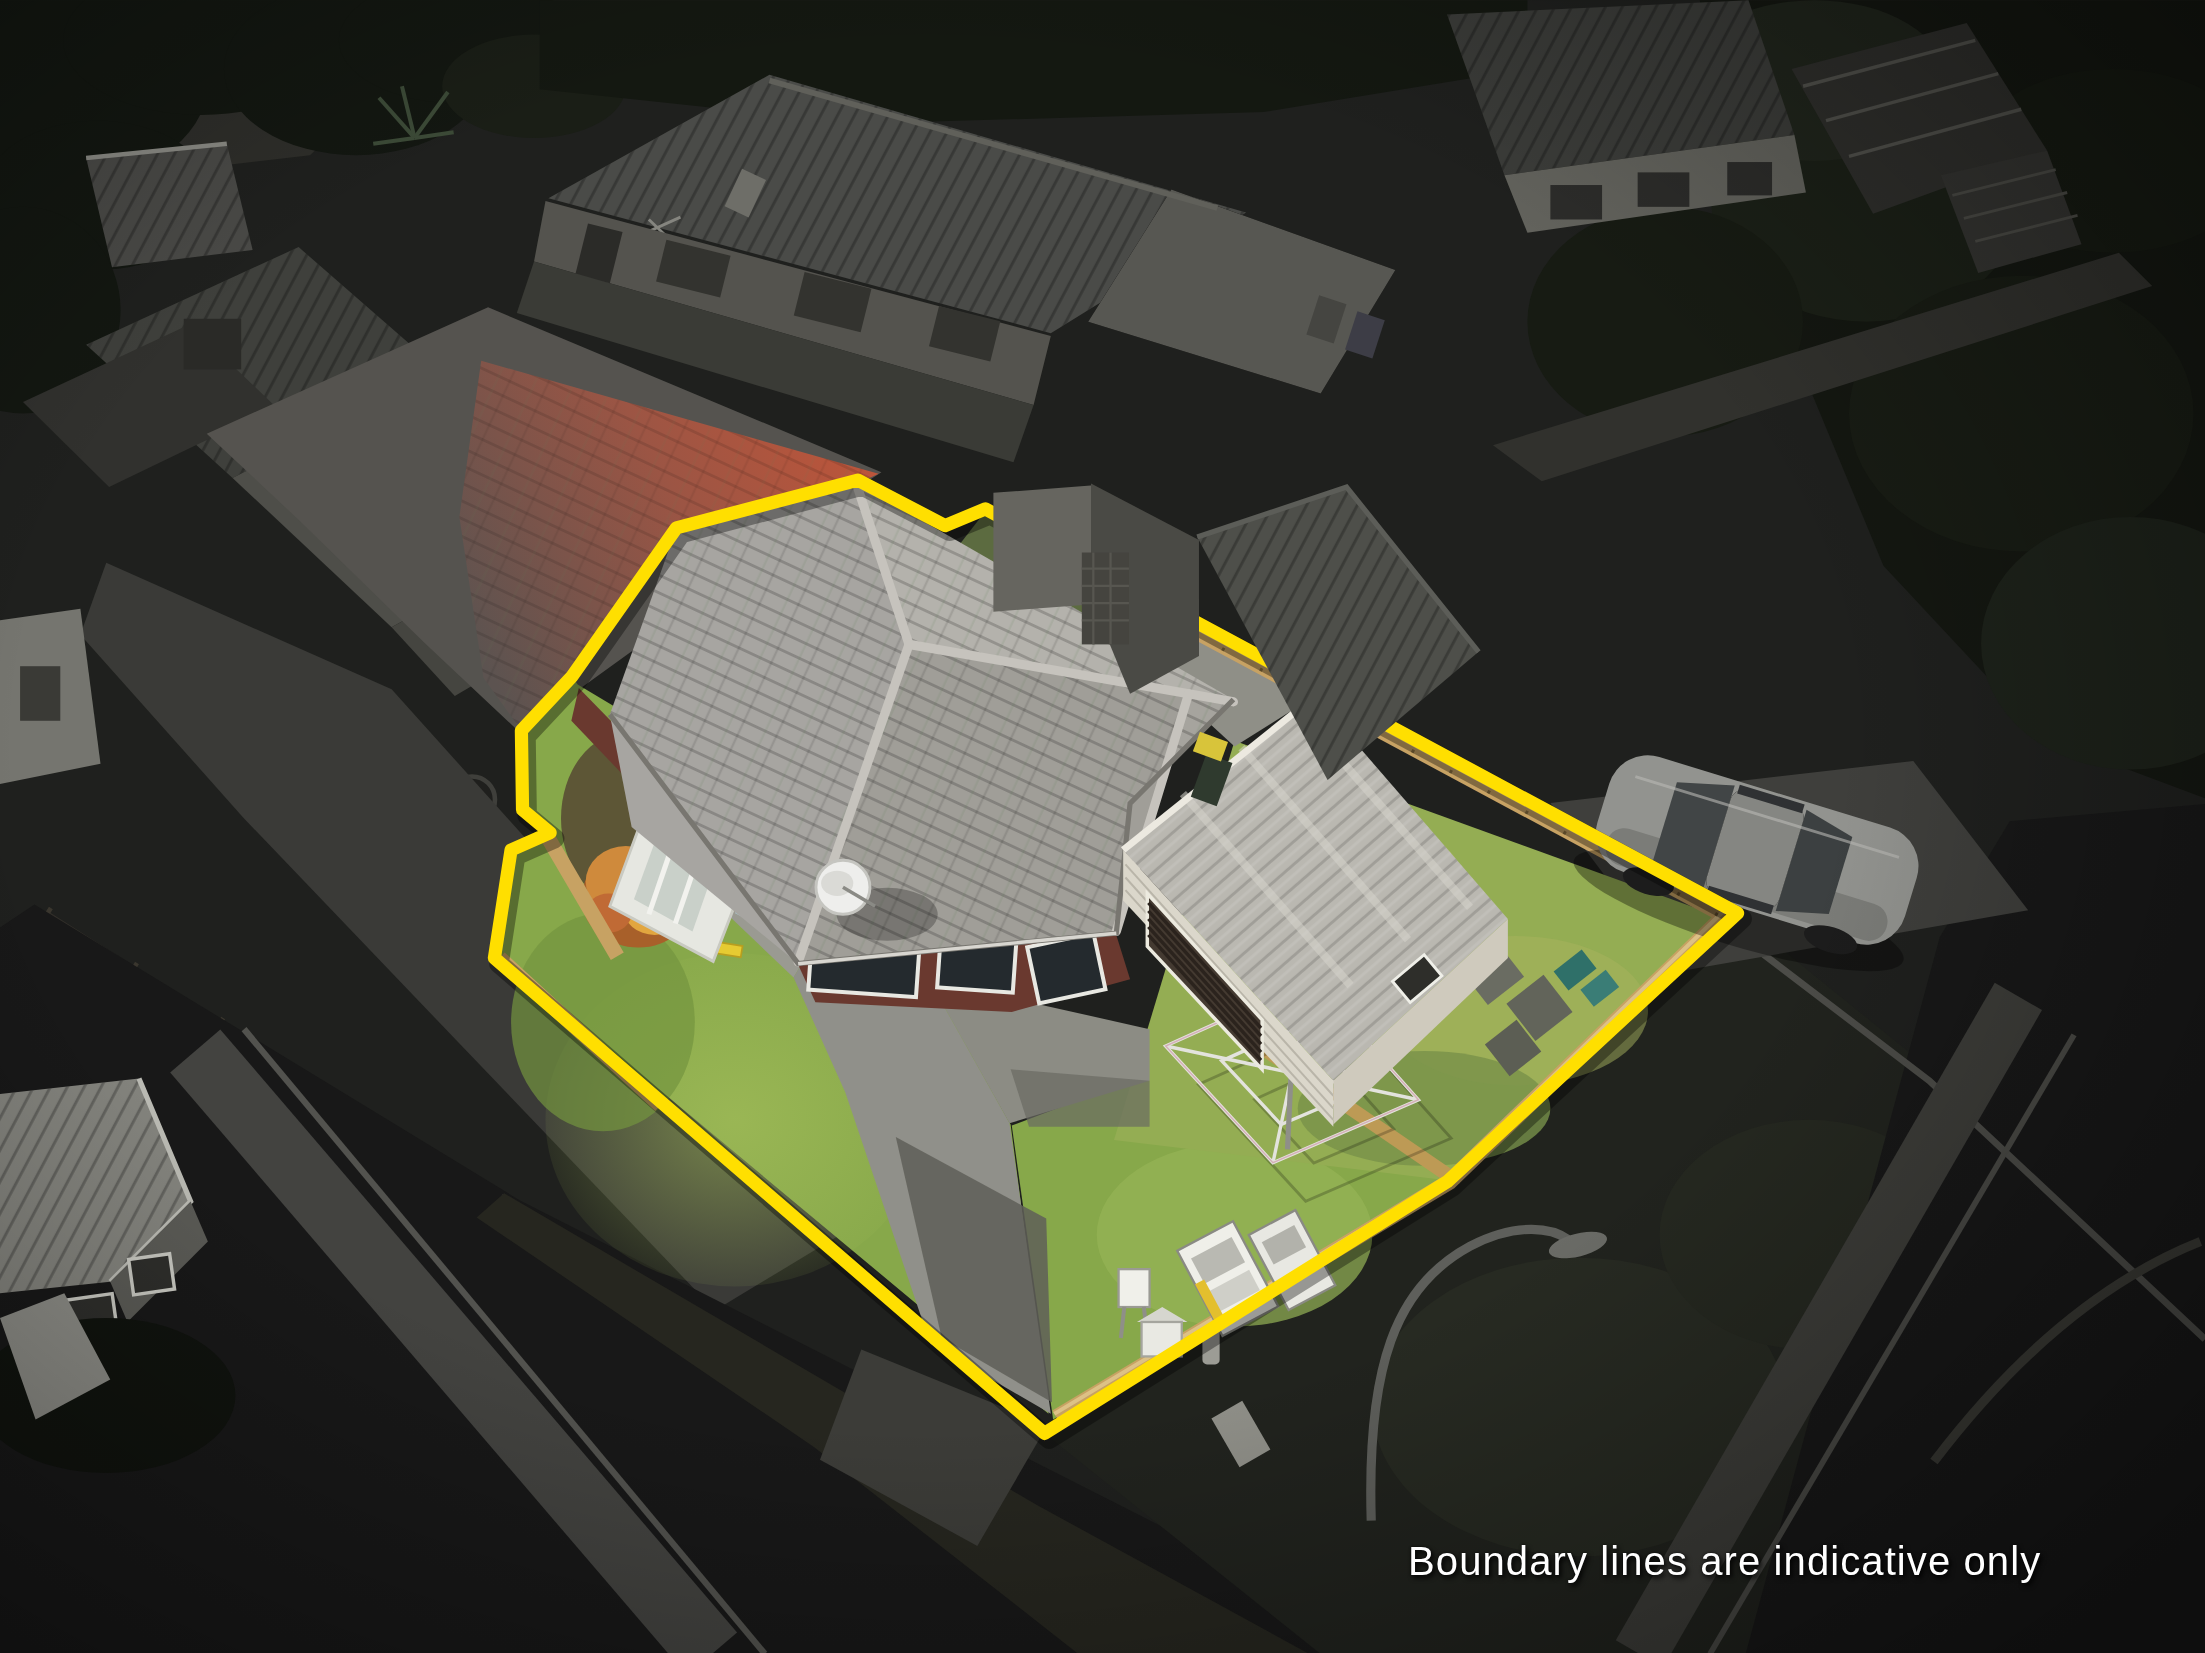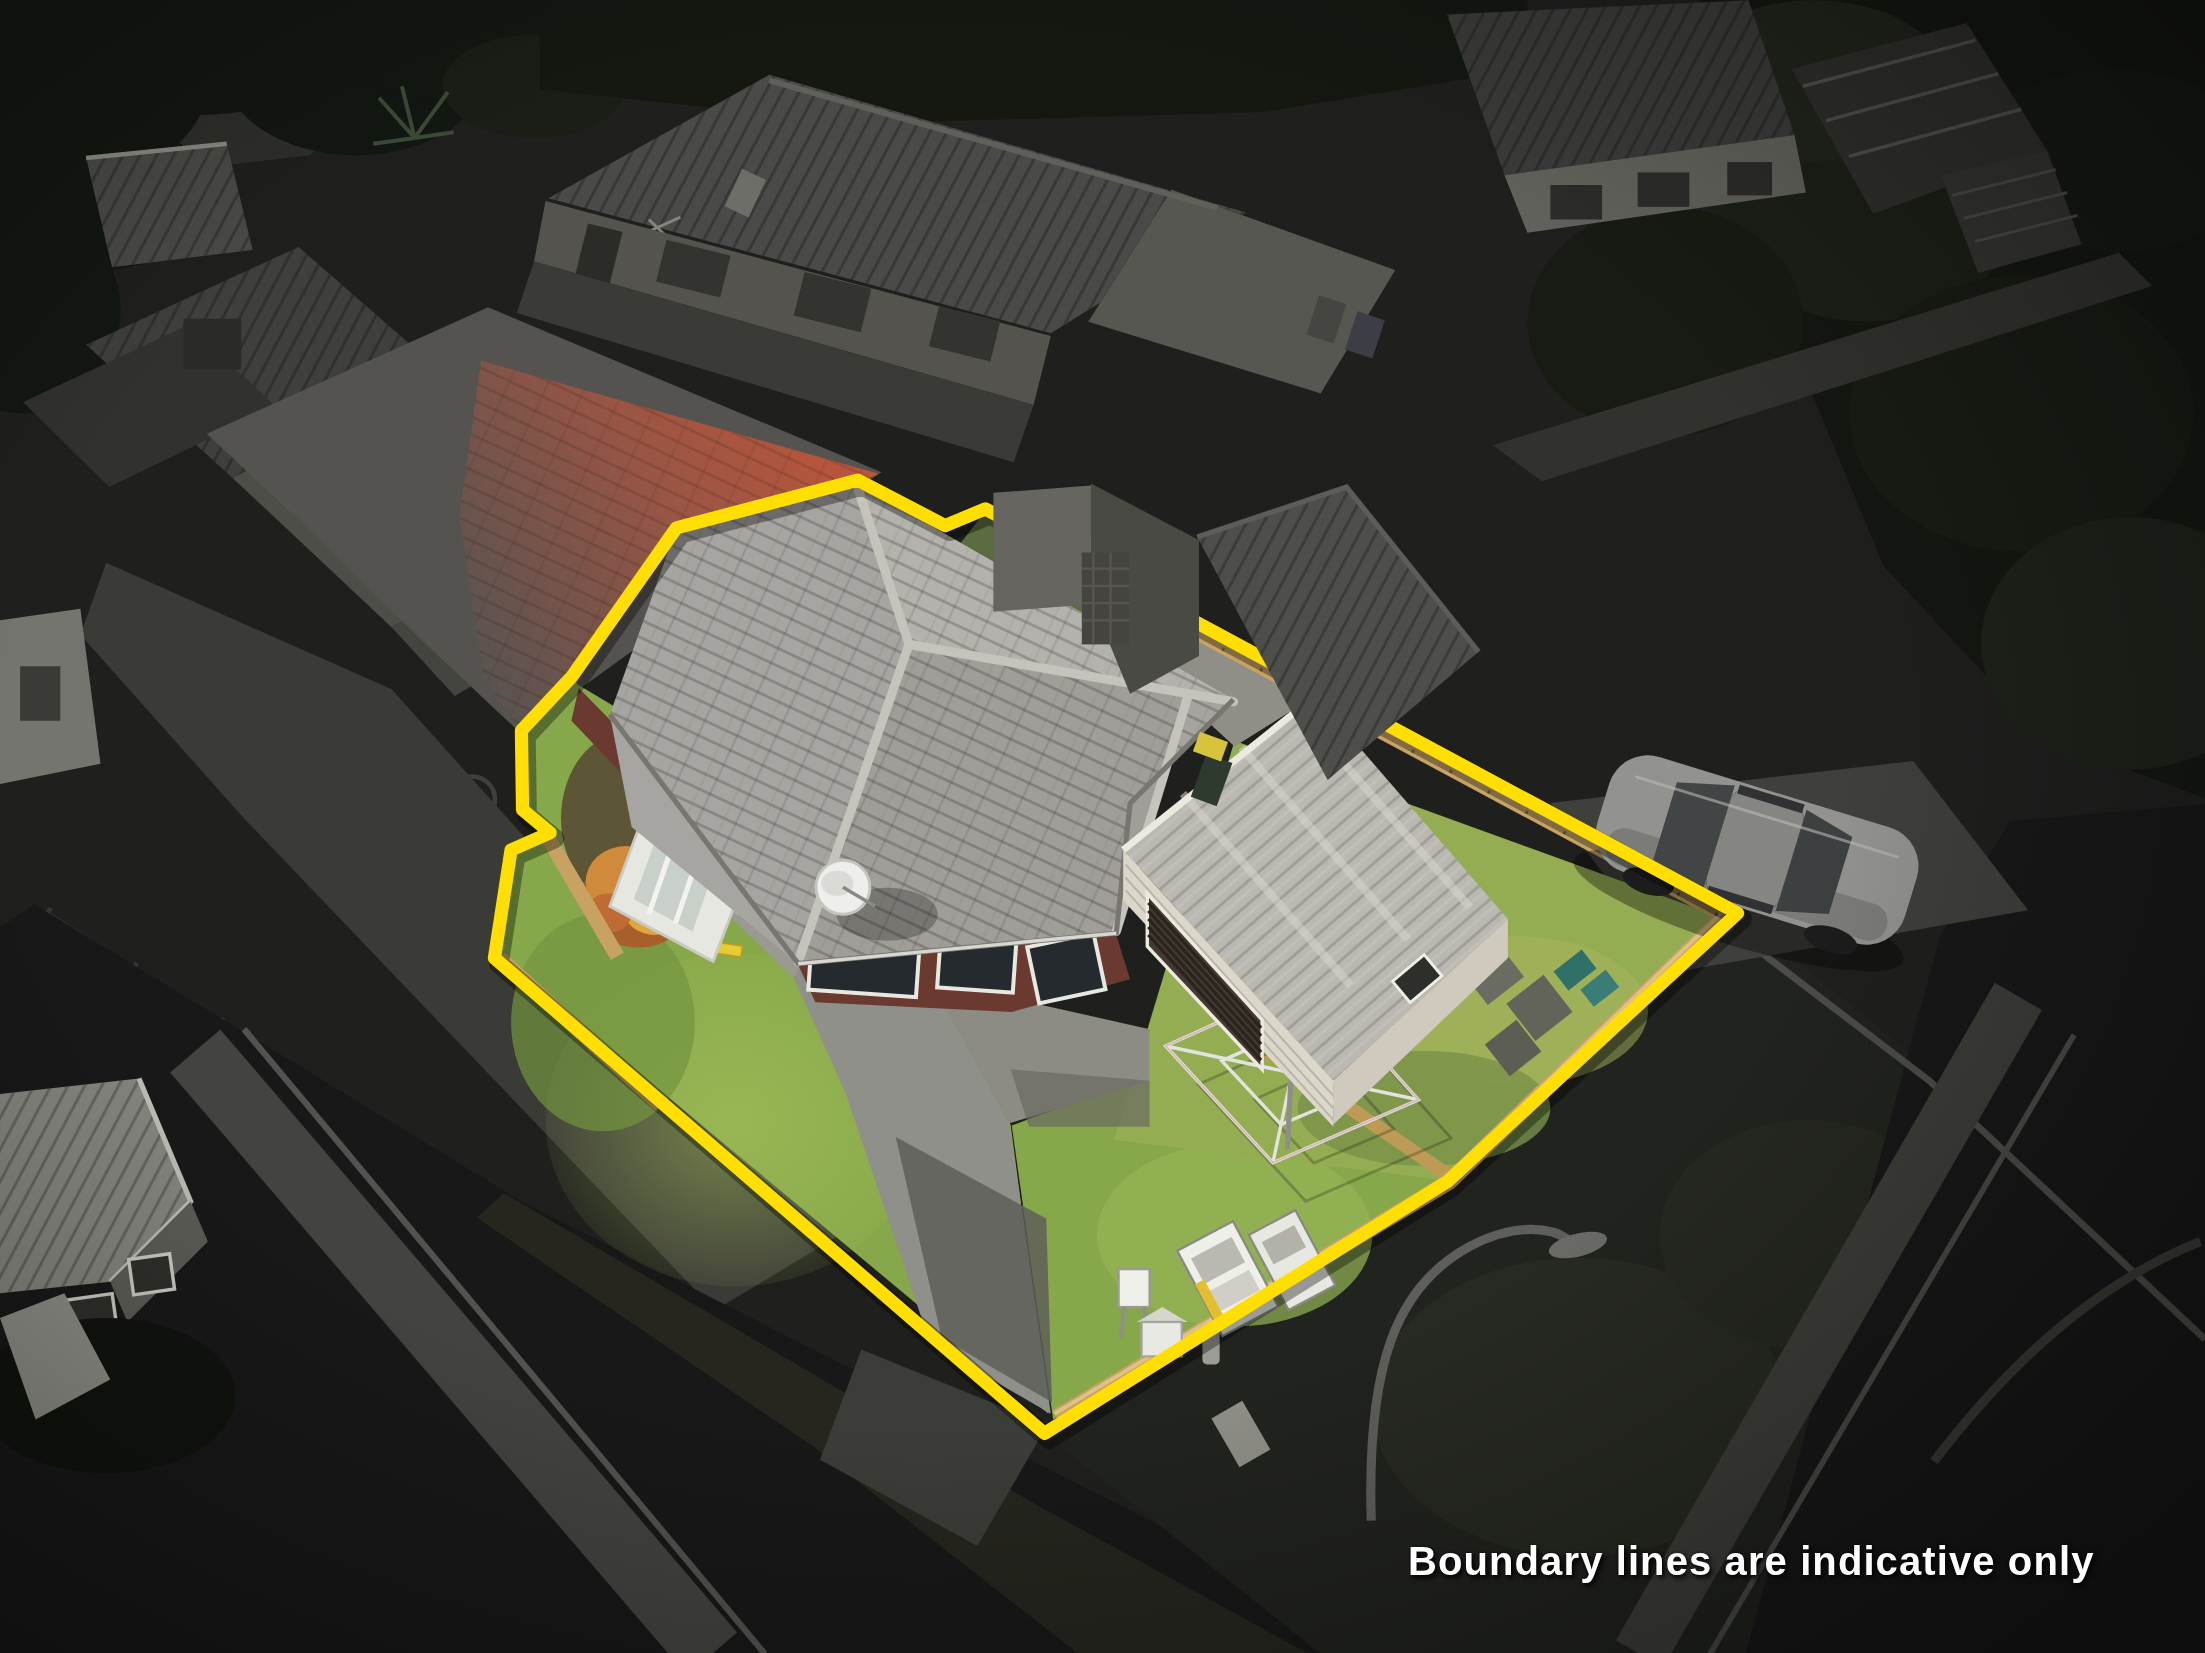--- a/index.html
+++ b/index.html
@@ -1,20 +1,20 @@
 <!DOCTYPE html>
 <html style="--yellow: #ffdf00; --caption: #ffffff; --bg: #1d1e1c; --road: #181818; --lawn: #87a84a; --tile: #a7a5a1; --brick: #6a392f; --fence: #c7a263; --garageWall: #dbd7cb; --redRoof: #b05038; --car: #92938f;font-size:9.2px"><head>
 <meta charset="utf-8">
 <style>
   html,body{margin:0;padding:0;background:#1d1e1c;}
   body{width:2205px;height:1654px;position:relative;overflow:hidden;
        font-family:"Liberation Sans",sans-serif;}
   svg{position:absolute;inset:0;display:block;}
   .cap{position:absolute;left:1408px;top:1539px;white-space:nowrap;
-       font-weight:bold;font-size:40px;letter-spacing:1.1px;
+       font-weight:normal;font-size:40px;letter-spacing:1.1px;
        color:var(--caption,#fff);
        text-shadow:2.3px 3.4px 5.7px rgba(0,0,0,.95),0 0 2.3px rgba(0,0,0,.8);}
   .yellow-line{stroke:var(--yellow,#ffdf00);}
   .lawnF{fill:var(--lawn,#87a84a);}
   .tileF{fill:var(--tile,#a7a5a1);}
   .brickF{fill:var(--brick,#6a392f);}
   .fenceS{stroke:var(--fence,#c7a263);}
   .roadF{fill:var(--road,#181818);}
   .carF{fill:var(--car,#92938f);}
   .gwallF{fill:var(--garageWall,#dbd7cb);}

